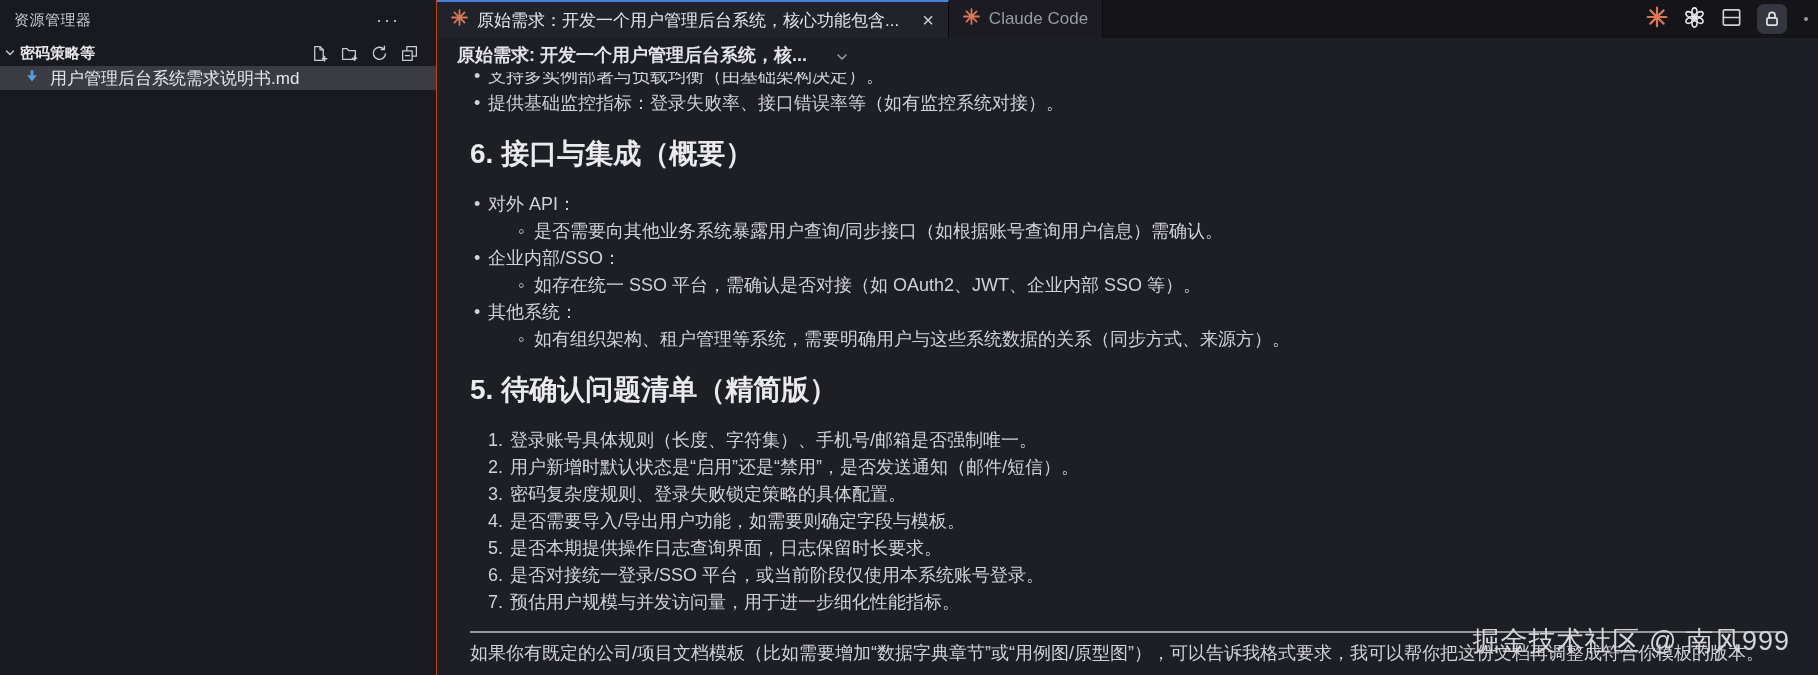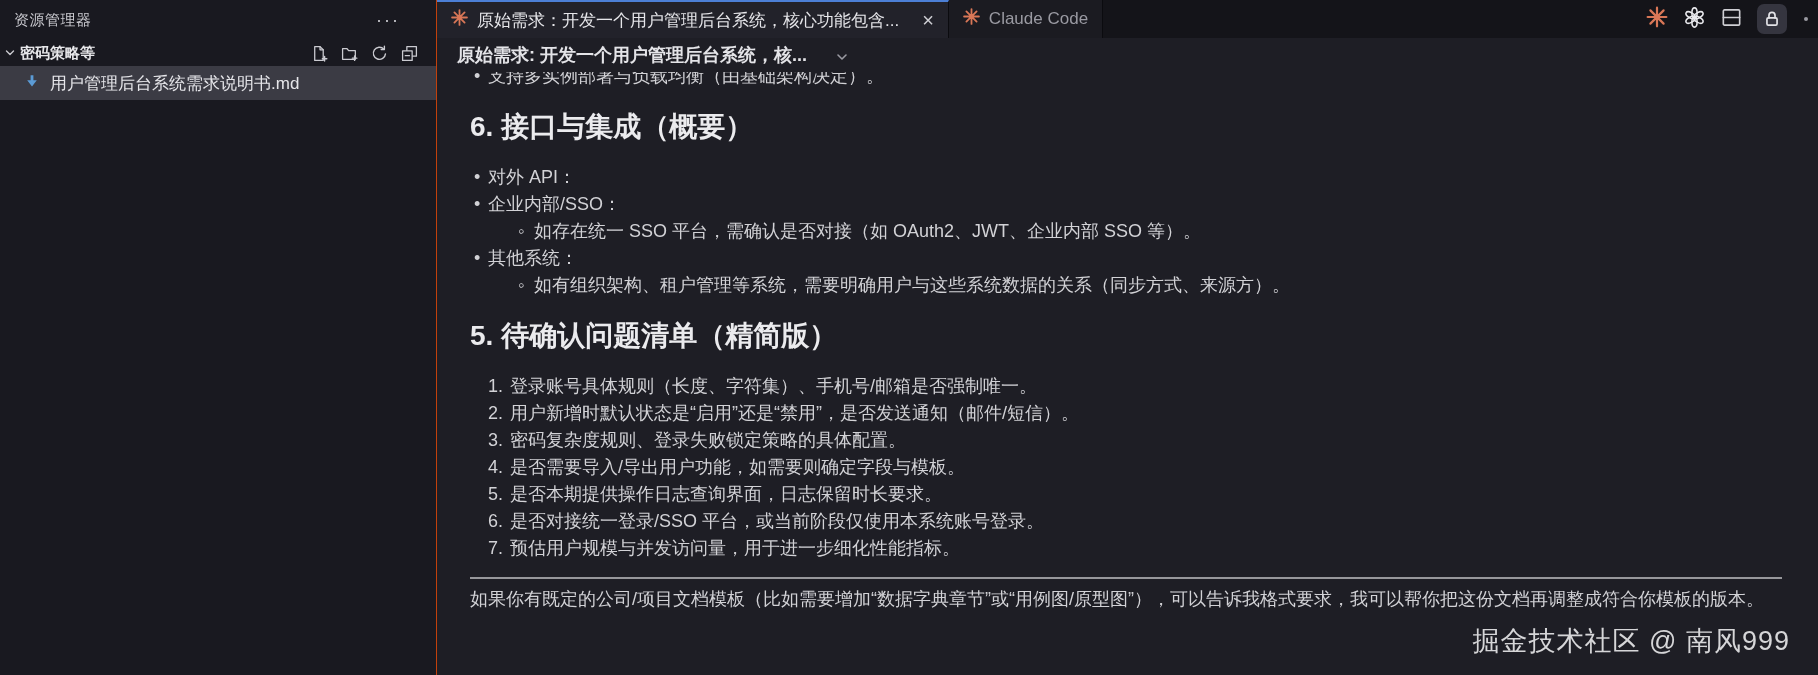--- a/index.html
+++ b/index.html
@@ -11,21 +11,21 @@
   .app { display:flex; width:1818px; height:675px; }
 
   
   .sidebar { width:437px; flex:0 0 437px; background:#191920; border-right:1px solid #c2410c; display:flex; flex-direction:column; }
   .sb-title-row { height:40px; display:flex; align-items:center; padding:0 14px; font-size:15px; color:#c9c9cf; letter-spacing:.5px; }
   .sb-more { margin-left:auto; margin-right:22px; color:#c9c9cf; font-size:18px; letter-spacing:2px; cursor:pointer; line-height:10px; }
   .sb-section-row { height:26px; display:flex; align-items:center; padding:0 0 0 4px; font-size:15px; font-weight:700; color:#e7e7ea; }
   .sb-section-row .chev { margin-right:4px; display:flex; }
   .sb-actions { margin-left:auto; margin-right:18px; display:flex; gap:13px; align-items:center; }
   .sb-actions svg { display:block; cursor:pointer; }
-  .sb-file-row { height:34px; background:#3b3b44; display:flex; align-items:center; padding-left:24px; font-size:17px; color:#e6e6ea; gap:10px; cursor:pointer; }
+  .sb-file-row { height:24px; background:#3b3b44; display:flex; align-items:center; padding-left:24px; font-size:17px; color:#e6e6ea; gap:10px; cursor:pointer; }
   .sb-file-row svg { flex:0 0 auto; }
 
   
   .main { flex:1; display:flex; flex-direction:column; background:#141419; min-width:0; position:relative; }
   .tabbar { height:38px; display:flex; background:#141419; align-items:stretch; position:relative; }
   .tab { display:flex; align-items:center; gap:9px; padding:0 14px; font-size:17px; white-space:nowrap; cursor:pointer; border-right:1px solid #0b0b0f; }
   .tab.inactive { background:#1b1b21; color:#9a9aa2; }
   .tab.active { background:#22222a; color:#e6e6ea; border-top:2px solid #4c7fd6; }
   .tab .close { margin-left:14px; font-size:20px; color:#cfcfd4; cursor:pointer; line-height:1; }
   .tab-right { position:absolute; right:10px; top:0; height:38px; display:flex; align-items:center; gap:15px; }
@@ -169,28 +169,33 @@
             <polyline points="3,5 7,9 11,5" fill="none" stroke="#9a9aa2" stroke-width="1.6"></polyline>
           </svg>
       </span>
     </div>
 
     <div class="content">
 
       <ul class="b1 first">
 
       <li>支持多实例部署与负载均衡（由基础架构决定）。</li>
+          <li>提供基础监控指标：登录失败率、接口错误率等（如有监控系统对接）。</li>
         </ul>
 
       <h2>6. 接口与集成（概要）</h2>
 
       <ul class="b1">
 
           <li>
             <span>对外 API：</span>
+            <ul class="b2">
+
+            <li>是否需要向其他业务系统暴露用户查询/同步接口（如根据账号查询用户信息）需确认。</li>
+            </ul>
           </li>
 
           <li>
             <span>企业内部/SSO：</span>
             <ul class="b2">
 
             <li>如存在统一 SSO 平台，需确认是否对接（如 OAuth2、JWT、企业内部 SSO 等）。</li>
             </ul>
           </li>
 

